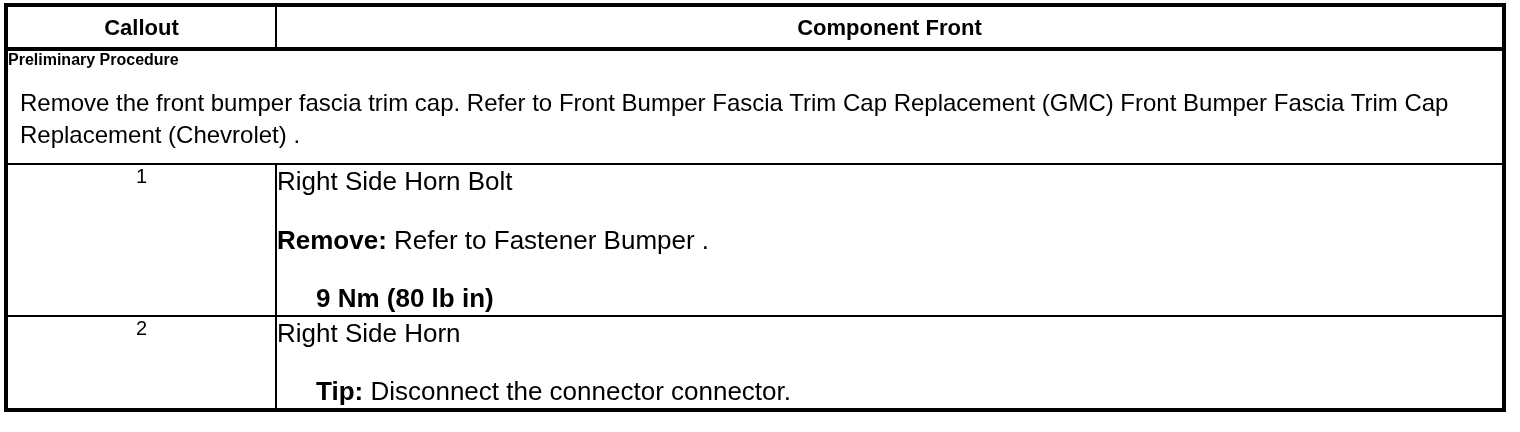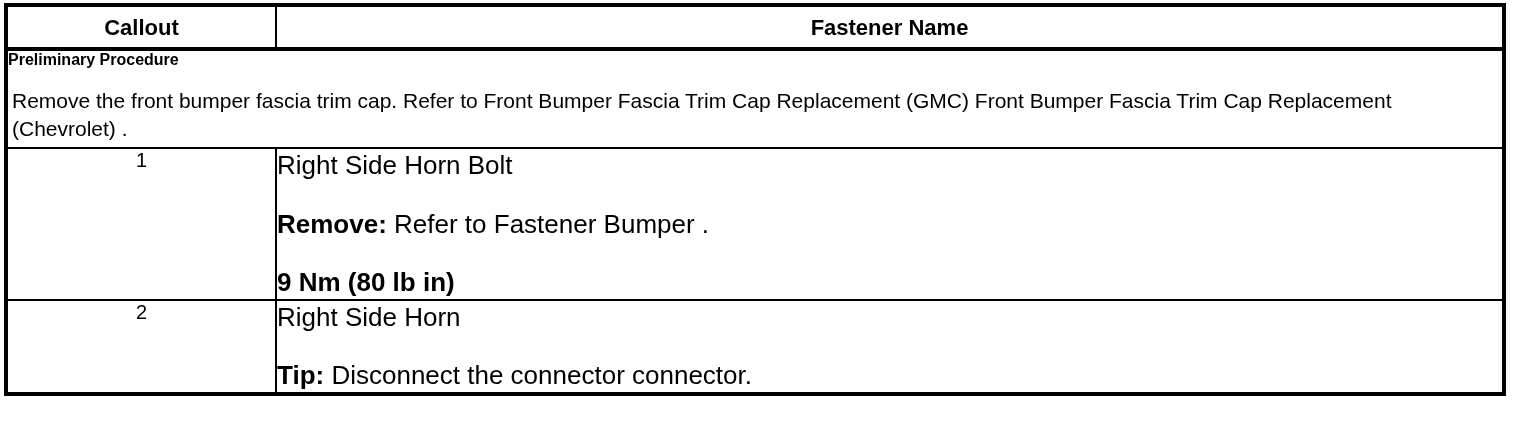--- a/index.html
+++ b/index.html
@@ -73,22 +73,22 @@
     font-size: 20px;
     line-height: 1.32;
   }
   .prelim-title {
     font-weight: bold;
     font-size: 16px;
     margin: 0 0 18px 0;
     line-height: 1.1;
   }
   .prelim-body {
-    margin: 4px;
-    font-size: 21px;
+    margin: 12px;
+    font-size: 24px;
     line-height: 1.35;
   }
 
   
   .num-cell {
     text-align: center;
     vertical-align: middle;
     font-size: 20px;
     border-left: none;
     border-top: none;
@@ -106,39 +106,39 @@
   }
   .row-last .num-cell,
   .row-last .comp-cell {
     border-bottom: none;
   }
 
   .comp-line {
     margin: 0 0 26px 0;
     white-space: nowrap;
   }
-  .comp-line:last-child { margin-bottom: 0; }
+  .comp-line:last-child { margin-bottom: 0; padding-left: 39px; }
   .lbl-bold { font-weight: bold; }
   .torque { font-weight: bold; }
 </style>
 </head>
 <body>
 
 <div class="page">
 
   <table class="proc-table">
     <colgroup>
       <col class="col-callout">
       <col class="col-component">
     </colgroup>
 
     <thead>
       <tr class="hdr-row">
         <th class="first">Callout</th>
-        <th class="last">Fastener Name</th>
+        <th class="last">Component Front</th>
       </tr>
     </thead>
 
     <tbody>
       <tr>
         <td class="prelim-cell" colspan="2">
           <div class="prelim-title">Preliminary Procedure</div>
           <div class="prelim-body">Remove the front bumper fascia trim cap. Refer to Front Bumper Fascia Trim Cap Replacement (GMC) Front Bumper Fascia Trim Cap Replacement (Chevrolet) .</div>
         </td>
       </tr>

